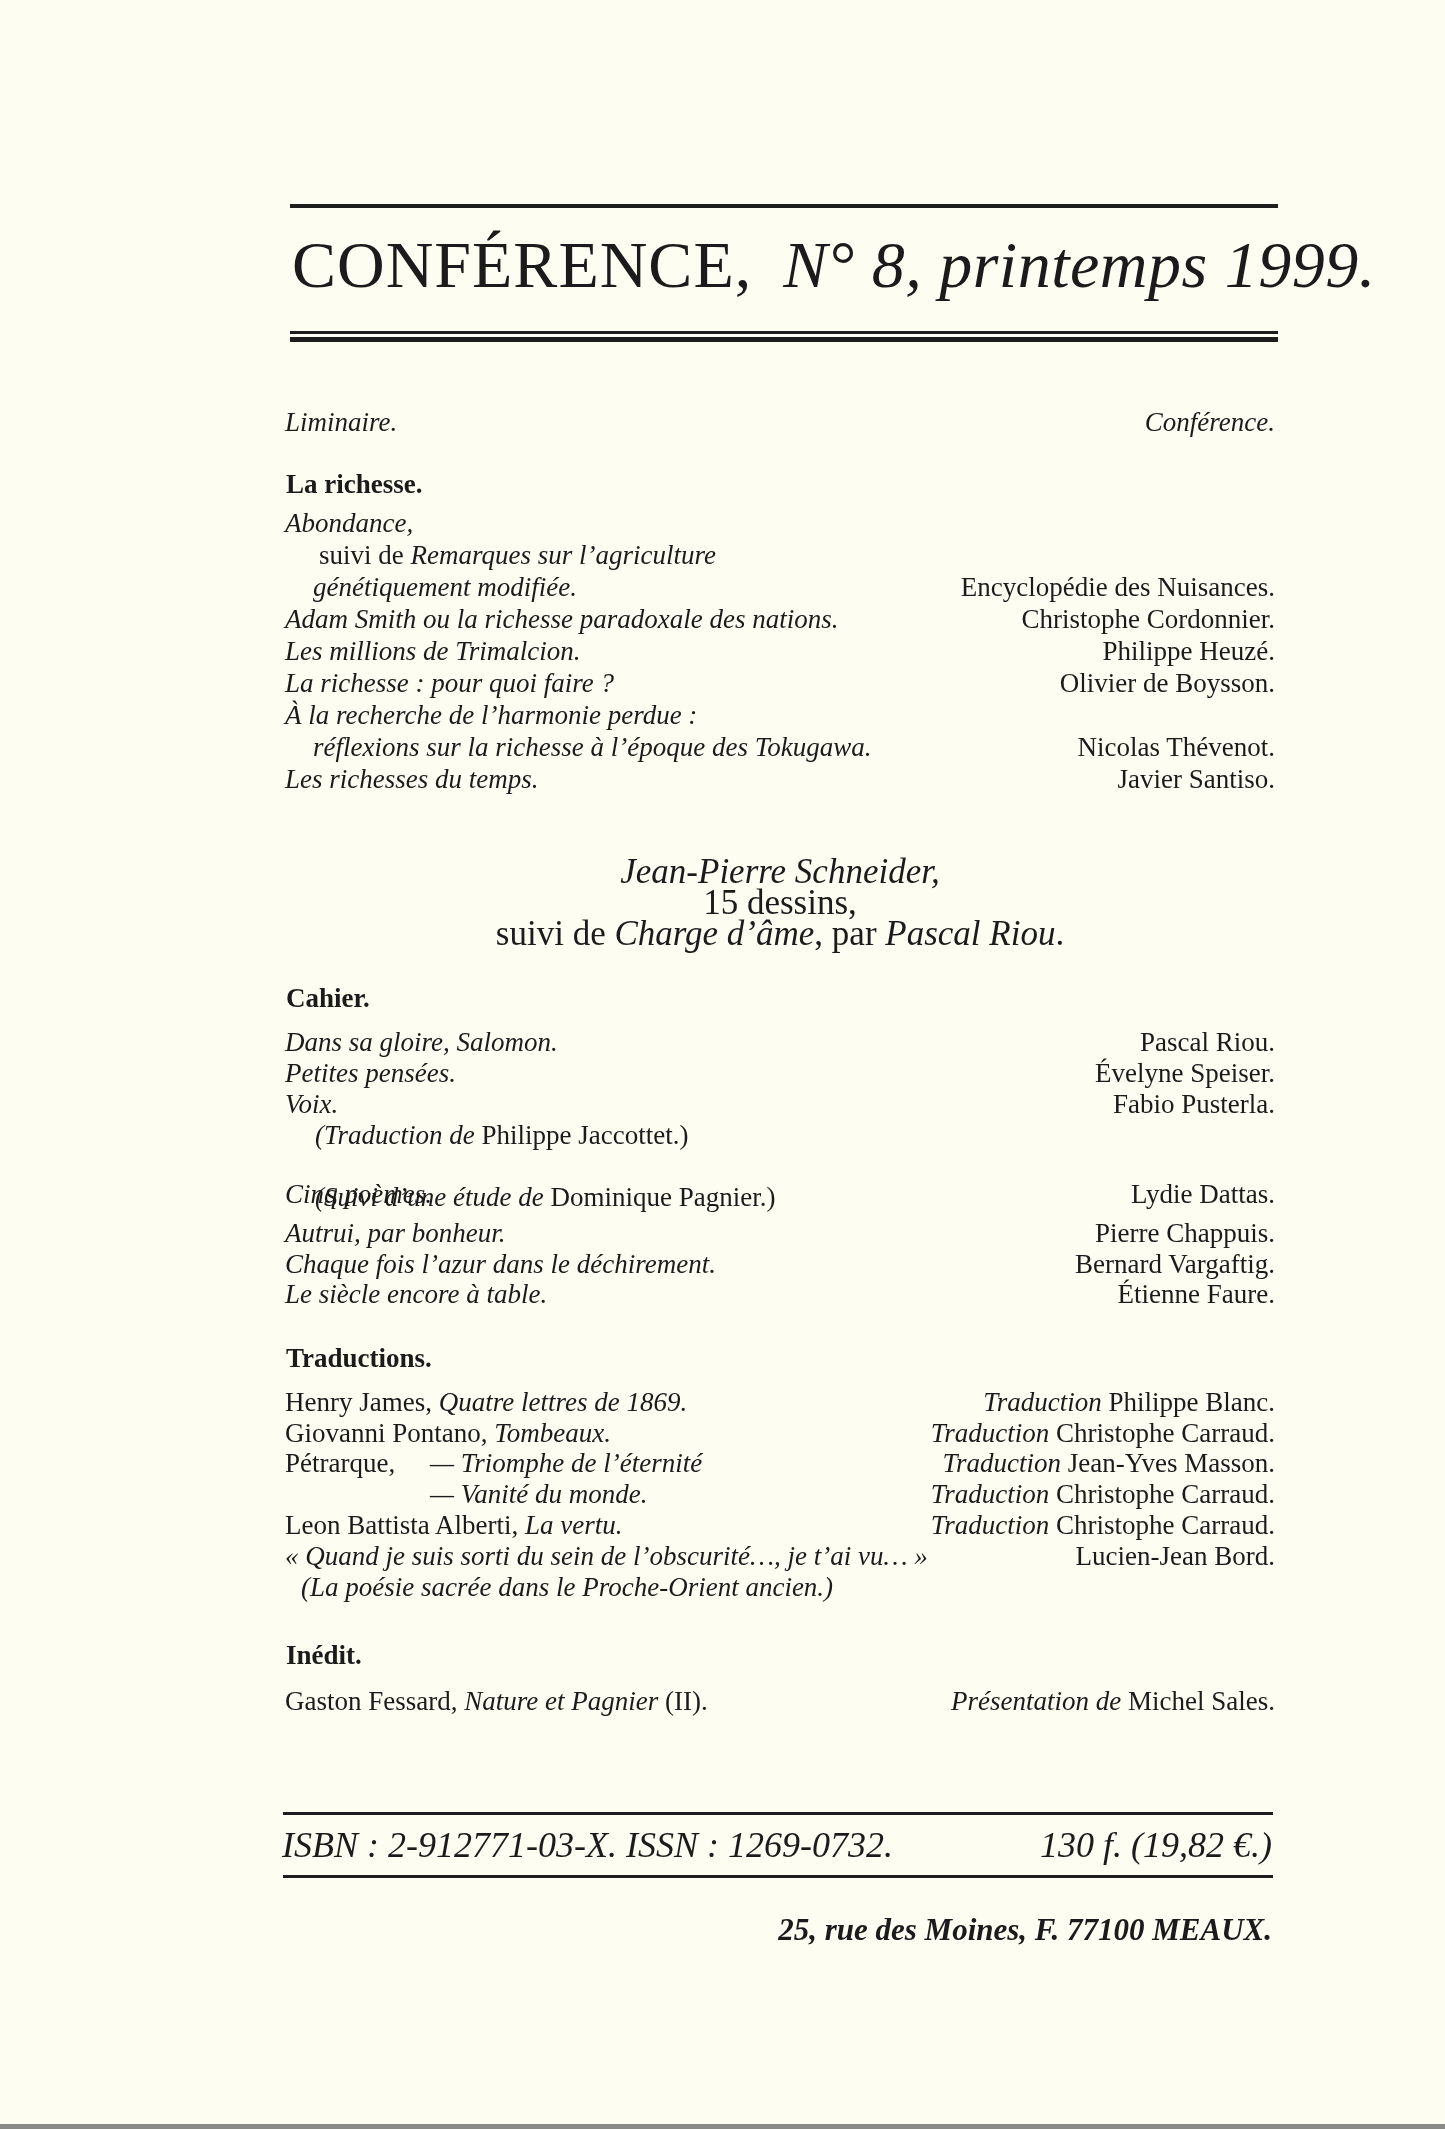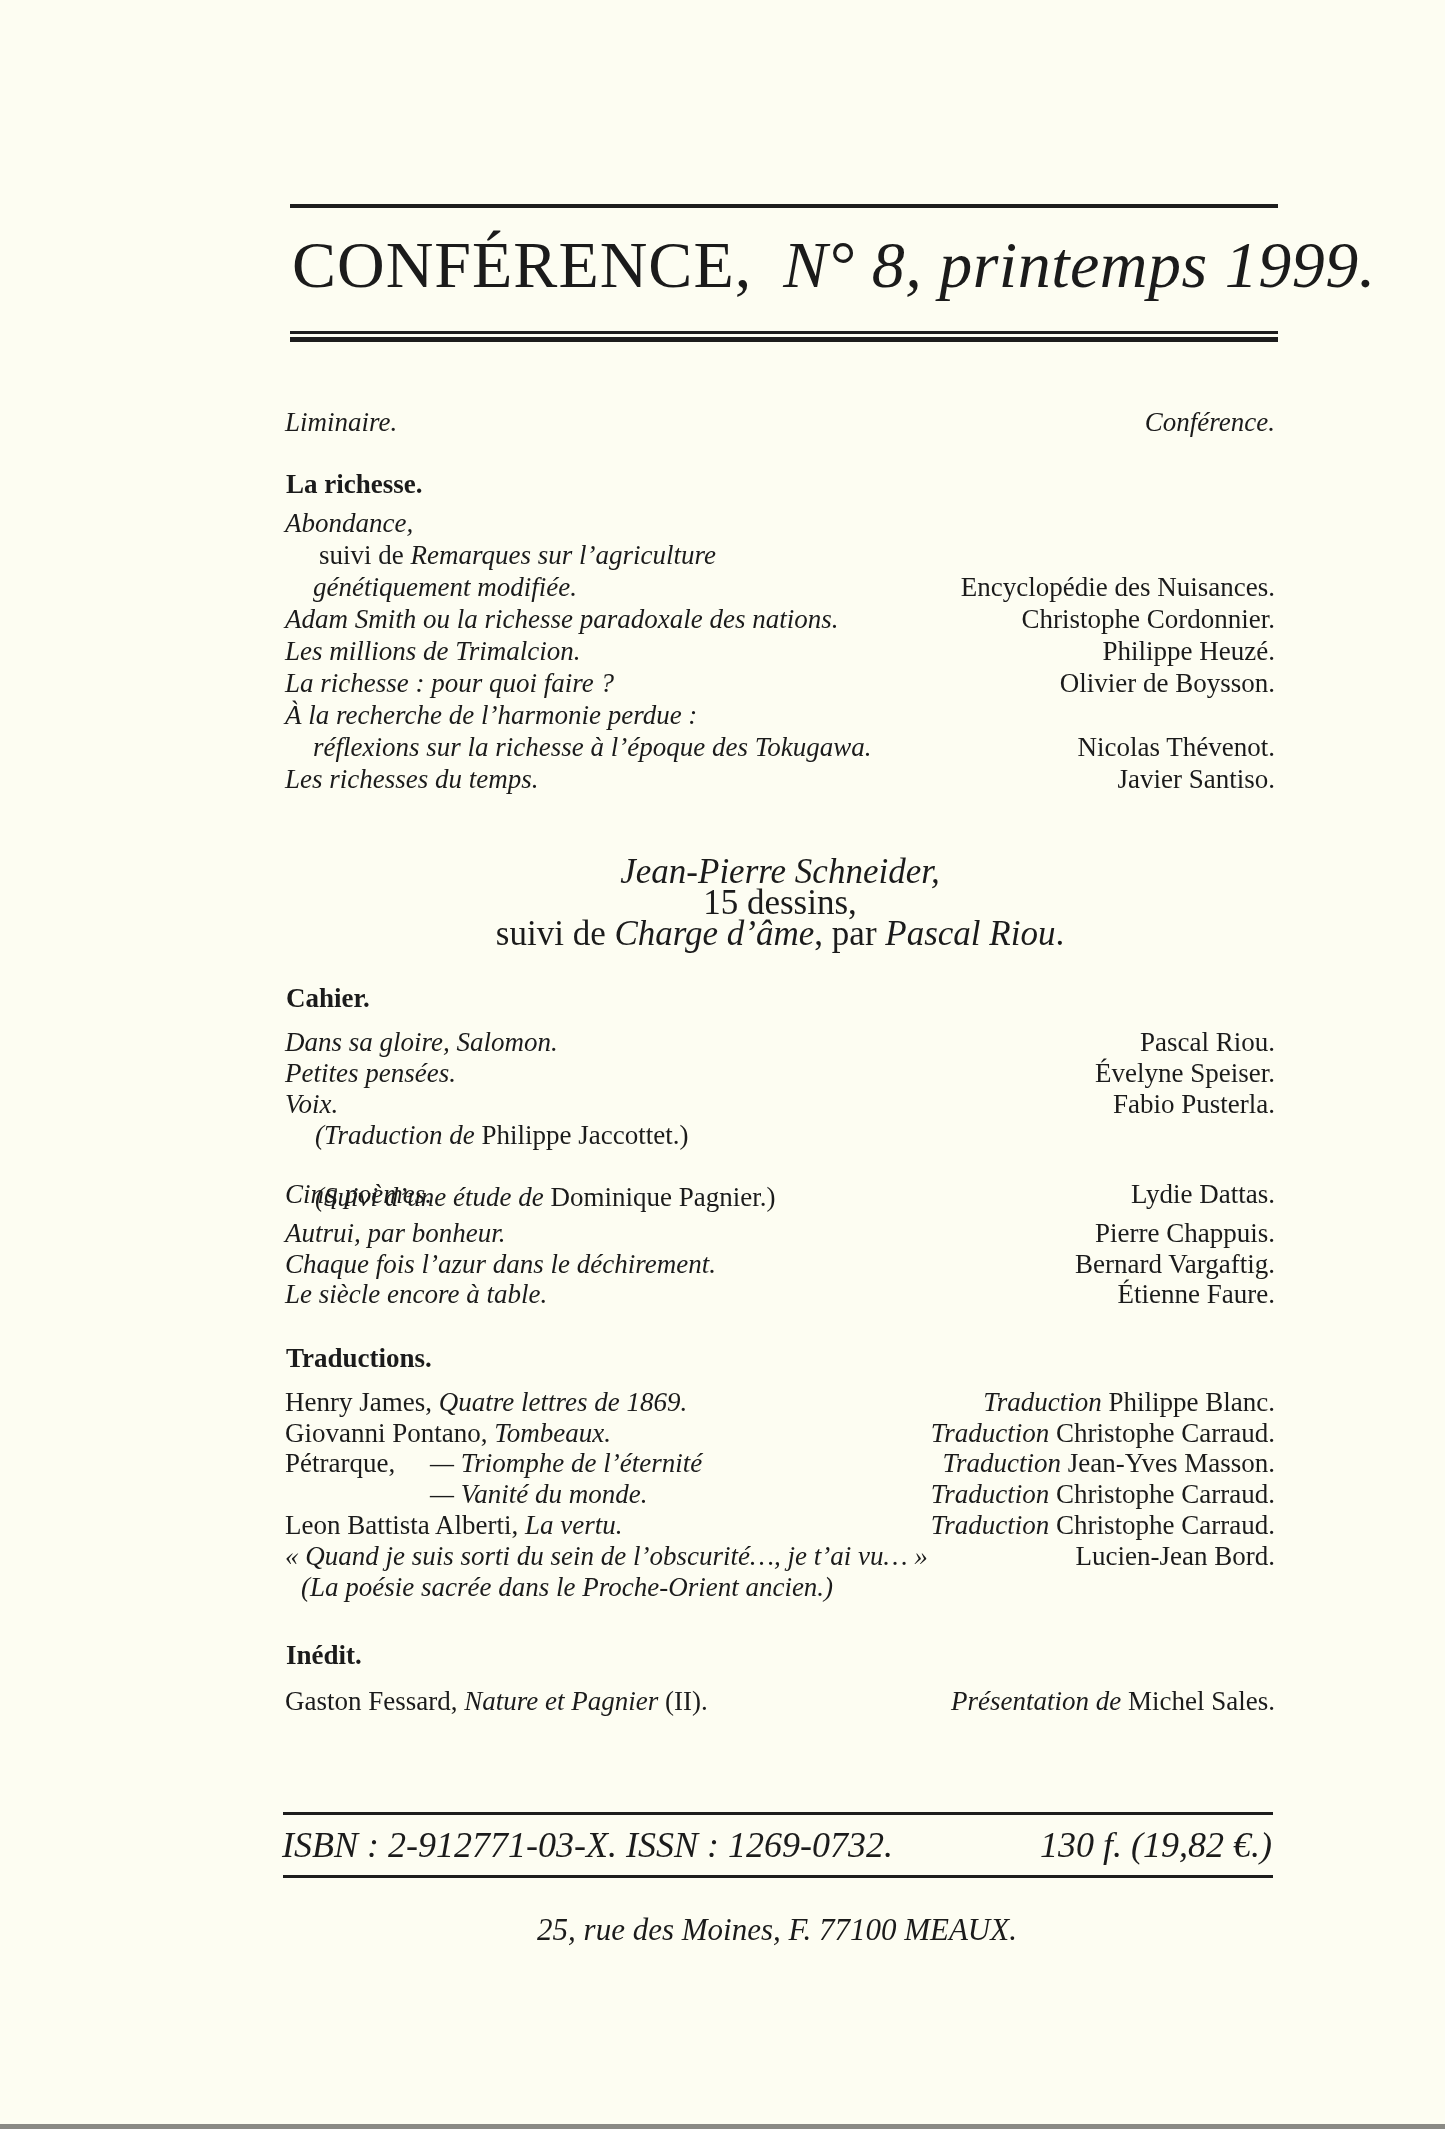--- a/index.html
+++ b/index.html
@@ -28,22 +28,22 @@
     .center {
       position:absolute; left:285px; width:990px; text-align:center;
       font-size:35px; line-height:31px;
     }
     .isbn {
       position:absolute; left:282px; width:990px; top:1820px;
       font-size:36px; line-height:50px; font-style:italic; white-space:nowrap;
     }
     .isbn .r { position:absolute; right:0; top:0; }
     .address {
-      position:absolute; left:282px; width:990px; top:1910px; text-align:center;
-      font-size:31px; line-height:40px; font-style:italic;
+      position:absolute; left:282px; width:990px; top:1910px; text-align:right;
+      font-size:31px; line-height:40px; font-style:italic;font-weight:bold;
     }
     .scanedge { position:absolute; left:0; top:2124px; width:1445px; height:5px; background:#8a8a85; }
   </style>
 </head>
 <body>
 
 <div class="page">
 
   <div class="rule" style="left:290px; top:204px; width:988px; height:4px;"></div>
   <div class="title">

